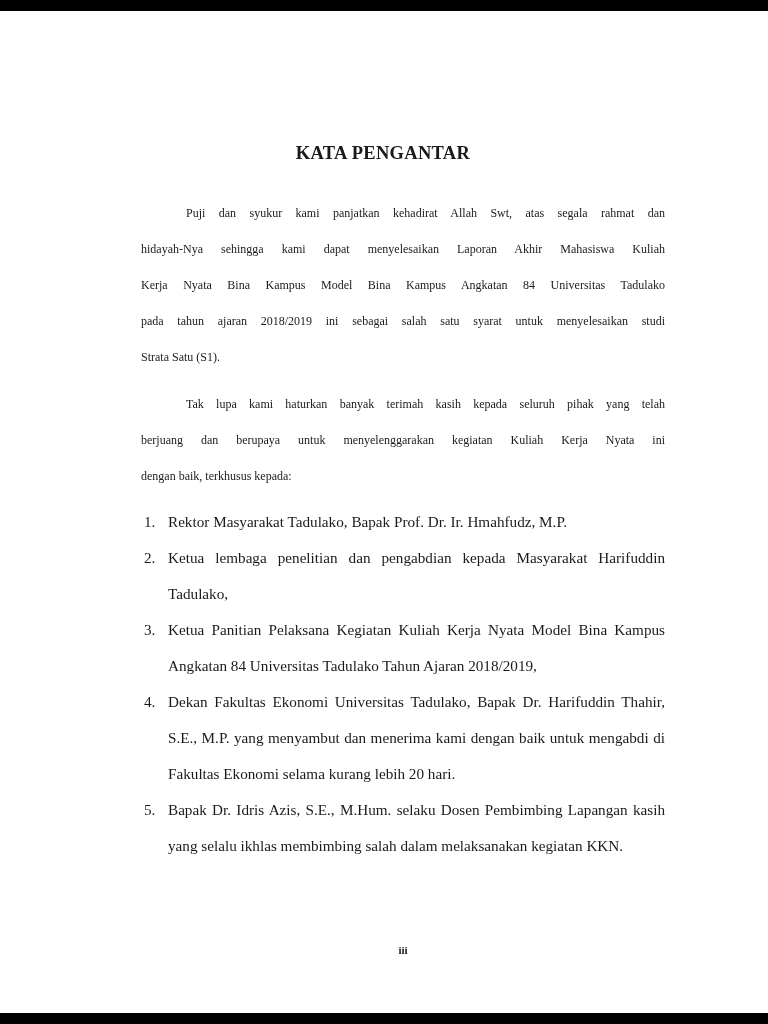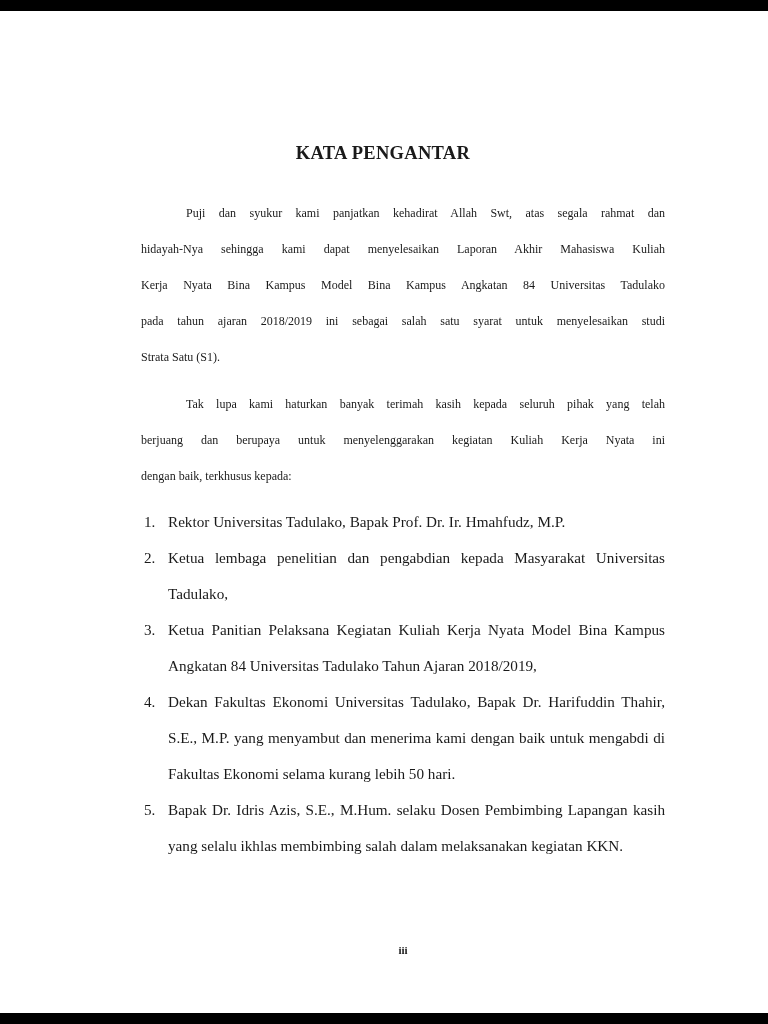--- a/index.html
+++ b/index.html
@@ -101,43 +101,43 @@
   <div class="para">
       <div class="line just indent">Tak lupa kami haturkan banyak terimah kasih kepada seluruh pihak yang telah</div>
       <div class="line just">berjuang dan berupaya untuk menyelenggarakan kegiatan Kuliah Kerja Nyata ini</div>
       <div class="line">dengan baik, terkhusus kepada:</div>
     </div>
 
   <ol class="ack-list">
       <li class="list-item">
         <span class="num">1.</span>
         <div class="item-text">
-          <div class="line">Rektor Universitas Tadulako, Bapak Prof. Dr. Ir. Hmahfudz, M.P.</div>
+          <div class="line">Rektor Masyarakat Tadulako, Bapak Prof. Dr. Ir. Hmahfudz, M.P.</div>
         </div>
       </li>
       <li class="list-item">
         <span class="num">2.</span>
         <div class="item-text">
-          <div class="line just">Ketua lembaga penelitian dan pengabdian kepada Masyarakat Universitas</div>
+          <div class="line just">Ketua lembaga penelitian dan pengabdian kepada Masyarakat Harifuddin</div>
           <div class="line">Tadulako,</div>
         </div>
       </li>
       <li class="list-item">
         <span class="num">3.</span>
         <div class="item-text">
           <div class="line just">Ketua Panitian Pelaksana Kegiatan Kuliah Kerja Nyata Model Bina Kampus</div>
           <div class="line">Angkatan 84 Universitas Tadulako Tahun Ajaran 2018/2019,</div>
         </div>
       </li>
       <li class="list-item">
         <span class="num">4.</span>
         <div class="item-text">
           <div class="line just">Dekan Fakultas Ekonomi Universitas Tadulako, Bapak Dr. Harifuddin Thahir,</div>
           <div class="line just">S.E., M.P. yang menyambut dan menerima kami dengan baik untuk mengabdi di</div>
-          <div class="line">Fakultas Ekonomi selama kurang lebih 50 hari.</div>
+          <div class="line">Fakultas Ekonomi selama kurang lebih 20 hari.</div>
         </div>
       </li>
       <li class="list-item">
         <span class="num">5.</span>
         <div class="item-text">
           <div class="line just">Bapak Dr. Idris Azis, S.E., M.Hum. selaku Dosen Pembimbing Lapangan kasih</div>
           <div class="line">yang selalu ikhlas membimbing salah dalam melaksanakan kegiatan KKN.</div>
         </div>
       </li>
     </ol>

